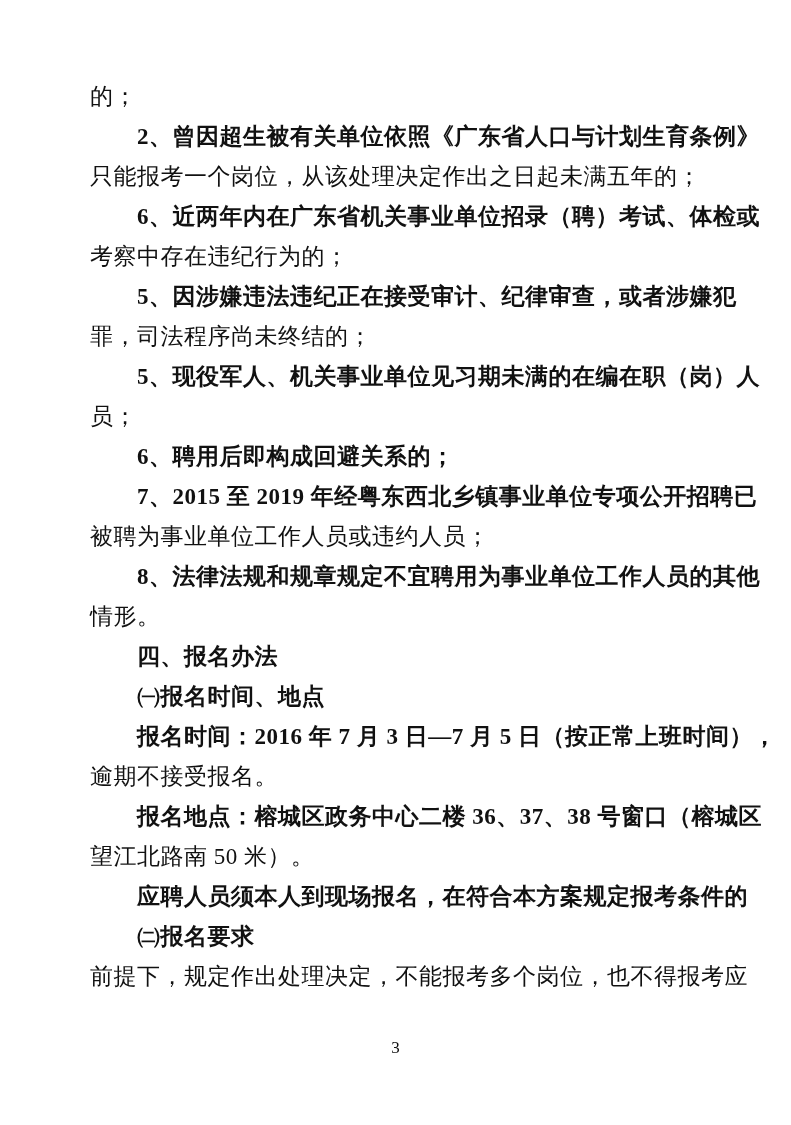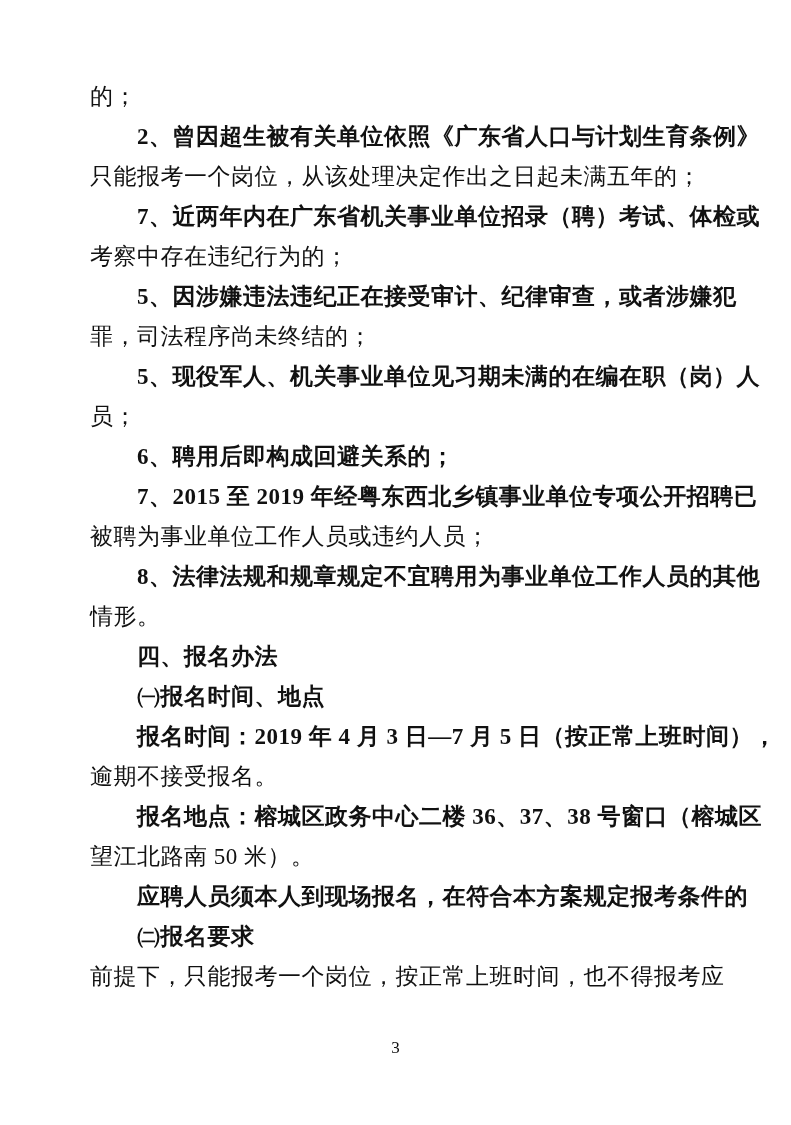--- a/index.html
+++ b/index.html
@@ -52,37 +52,37 @@
   }
 </style>
 </head>
 <body>
 
 <div class="page">
   <div class="doc-body">
     <p class="line">的；</p>
     <p class="line indent">2、曾因超生被有关单位依照《广东省人口与计划生育条例》</p>
     <p class="line">只能报考一个岗位，从该处理决定作出之日起未满五年的；</p>
-    <p class="line indent">7、近两年内在广东省机关事业单位招录（聘）考试、体检或</p>
+    <p class="line indent">6、近两年内在广东省机关事业单位招录（聘）考试、体检或</p>
     <p class="line">考察中存在违纪行为的；</p>
     <p class="line indent">5、因涉嫌违法违纪正在接受审计、纪律审查，或者涉嫌犯</p>
     <p class="line">罪，司法程序尚未终结的；</p>
     <p class="line indent">5、现役军人、机关事业单位见习期未满的在编在职（岗）人</p>
     <p class="line">员；</p>
     <p class="line indent">6、聘用后即构成回避关系的；</p>
     <p class="line indent">7、2015 至 2019 年经粤东西北乡镇事业单位专项公开招聘已</p>
     <p class="line">被聘为事业单位工作人员或违约人员；</p>
     <p class="line indent">8、法律法规和规章规定不宜聘用为事业单位工作人员的其他</p>
     <p class="line">情形。</p>
     <p class="line indent bold">四、报名办法</p>
     <p class="line indent bold">㈠报名时间、地点</p>
-    <p class="line indent">报名时间：2019 年 4 月 3 日—7 月 5 日（按正常上班时间），</p>
+    <p class="line indent">报名时间：2016 年 7 月 3 日—7 月 5 日（按正常上班时间），</p>
     <p class="line">逾期不接受报名。</p>
     <p class="line indent">报名地点：榕城区政务中心二楼 36、37、38 号窗口（榕城区</p>
     <p class="line">望江北路南 50 米）。</p>
     <p class="line indent">应聘人员须本人到现场报名，在符合本方案规定报考条件的</p>
     <p class="line indent bold">㈡报名要求</p>
-    <p class="line">前提下，只能报考一个岗位，按正常上班时间，也不得报考应</p>
+    <p class="line">前提下，规定作出处理决定，不能报考多个岗位，也不得报考应</p>
   </div>
   <div class="page-footer">
     <span class="page-number">3</span>
   </div>
 </div>
 
 </body></html>

